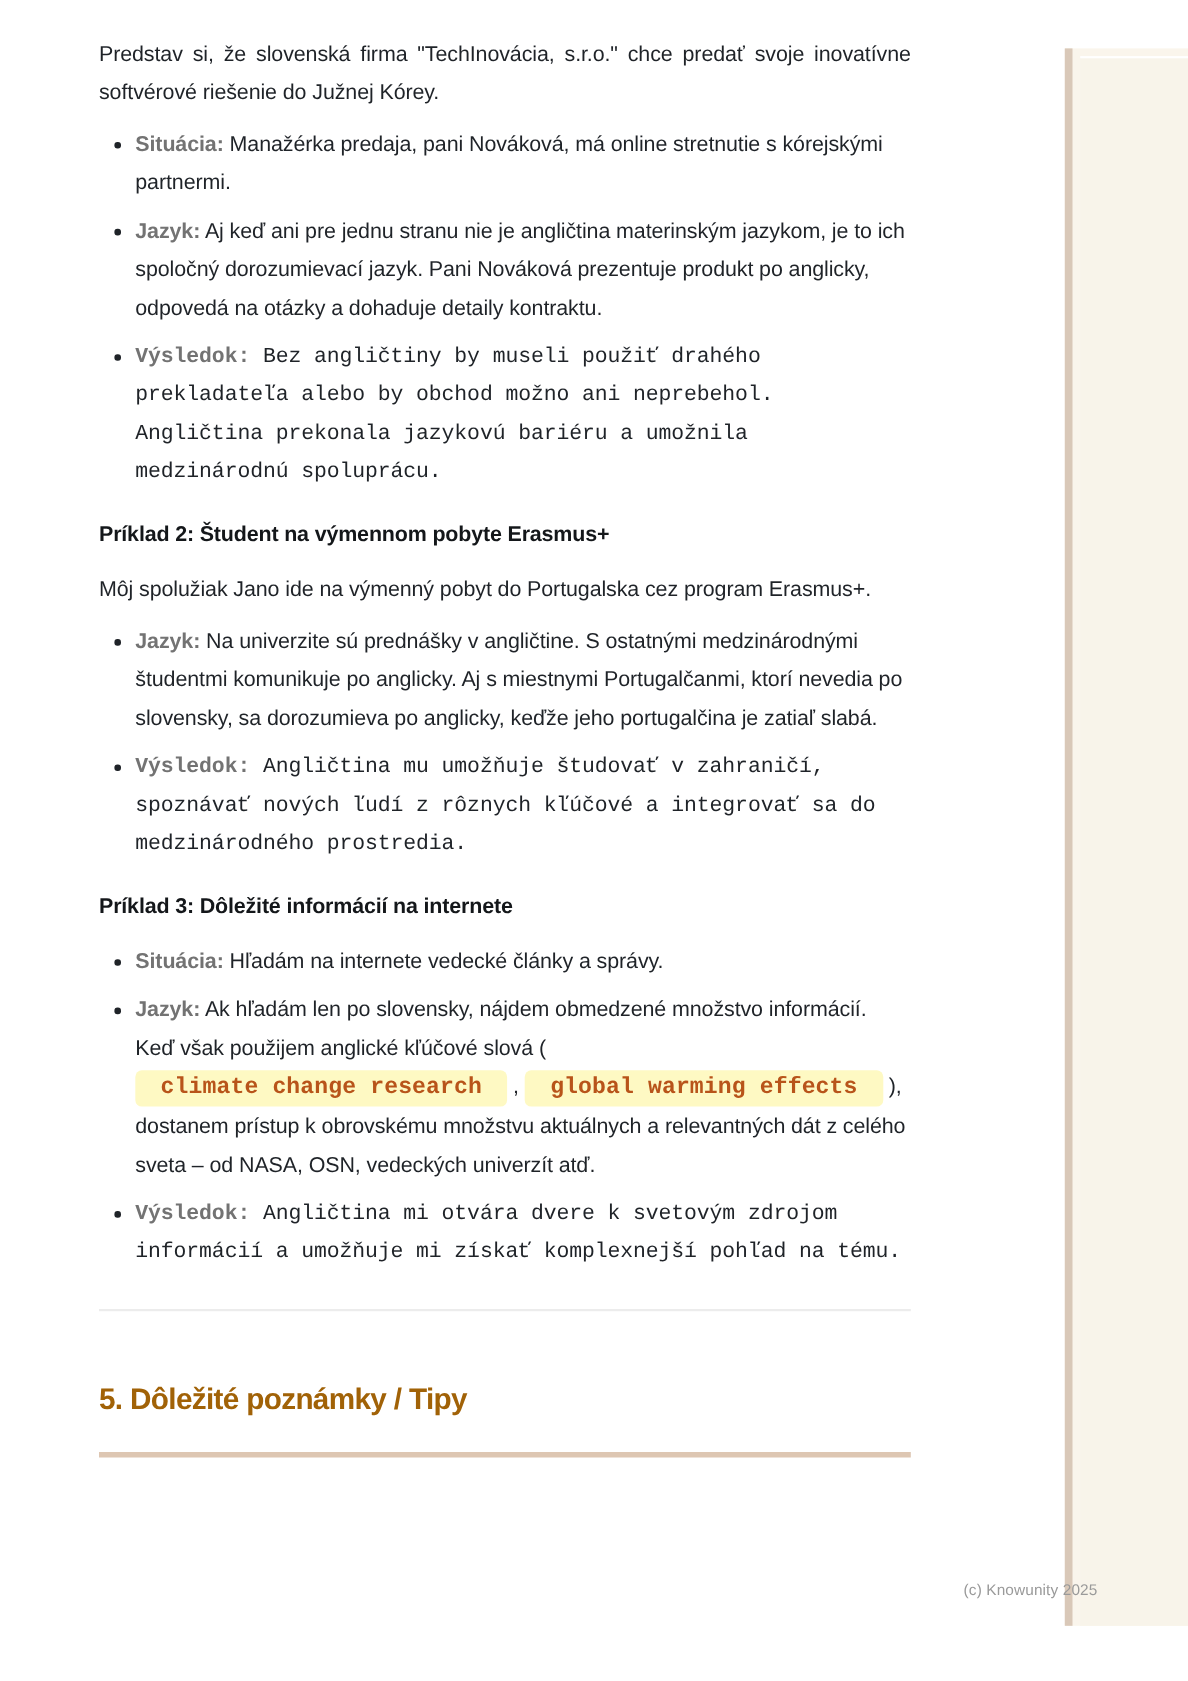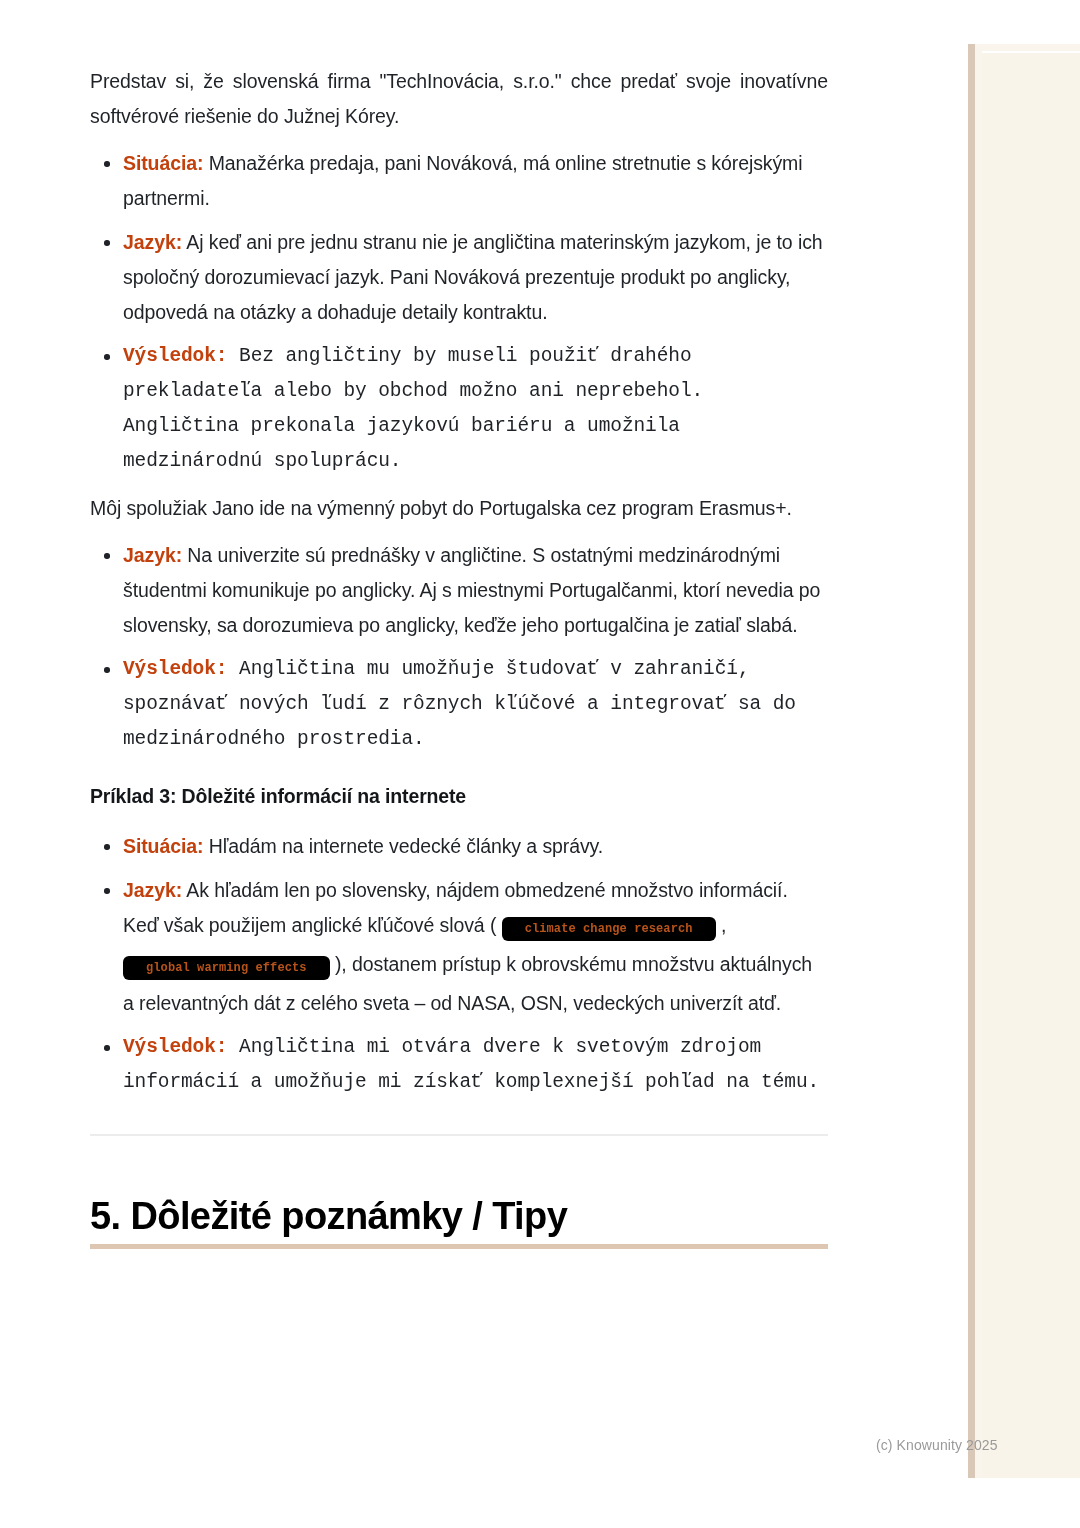--- a/index.html
+++ b/index.html
@@ -43,21 +43,21 @@
     top: 0;
     left: 0;
     width: 968px;
     height: 1528px;
     padding: 0;
     box-sizing: border-box;
   }
   .content {
     position: absolute;
     left: 90px;
-    top: 64px;
+    top: 32px;
     width: 738px;
   }
 
   p.para {
     font-size: 19.5px;
     line-height: 35px;
     margin: 0 0 10px 0;
     text-align: justify;
     color: #1f2328;
     letter-spacing: -0.1px;
@@ -84,61 +84,61 @@
     position: absolute;
     left: 14px;
     top: 15px;
     width: 5.5px;
     height: 5.5px;
     border-radius: 50%;
     background: #1f2328;
   }
   .lbl {
     font-weight: 700;
-    color: #c2410c;
+    color: #737373;
   }
 
   h3.sub {
     font-size: 19.5px;
     font-weight: 700;
     line-height: 30px;
     margin: 24px 0 18px 0;
     color: #14171a;
     letter-spacing: -0.15px;
   }
 
   code.inline {
     font-family: "Liberation Mono", "DejaVu Sans Mono", monospace;
     font-weight: 700;
-    font-size: 12px;
+    font-size: 21px;
     color: #b8541a;
-    background: #000000;
+    background: #fef9c3;
     border-radius: 6px;
     padding: 5px 23px;
     letter-spacing: 0.1px;
     white-space: nowrap;
     box-decoration-break: clone;
     -webkit-box-decoration-break: clone;
   }
 
   hr.rule {
     border: none;
     border-top: 2px solid #ececec;
     margin: 34px 0 0 0;
     width: 738px;
   }
 
   h2.section {
-    font-size: 38px;
+    font-size: 27px;
     font-weight: 700;
-    color: #000000;
+    color: #a16207;
     margin: 56px 0 0 0;
     letter-spacing: -0.6px;
     line-height: 48px;
-    padding-bottom: 4px;
+    padding-bottom: 24px;
     border-bottom: 5px solid #ddc6b2;
     width: 738px;
     box-sizing: border-box;
   }
 
   .watermark {
     position: absolute;
     left: 876px;
     top: 1437px;
     font-size: 14px;
@@ -159,20 +159,21 @@
   <div class="content">
 
     <p class="para">Predstav si, že slovenská firma "TechInovácia, s.r.o." chce predať svoje inovatívne softvérové riešenie do Južnej Kórey.</p>
 
     <ul class="blist">
       <li><span class="lbl">Situácia:</span><span> Manažérka predaja, pani Nováková, má online stretnutie s kórejskými partnermi.</span></li>
       <li><span class="lbl">Jazyk:</span><span> Aj keď ani pre jednu stranu nie je angličtina materinským jazykom, je to ich spoločný dorozumievací jazyk. Pani Nováková prezentuje produkt po anglicky, odpovedá na otázky a dohaduje detaily kontraktu.</span></li>
       <li><span class="lbl">Výsledok:</span><span> Bez angličtiny by museli použiť drahého prekladateľa alebo by obchod možno ani neprebehol. Angličtina prekonala jazykovú bariéru a umožnila medzinárodnú spoluprácu.</span></li>
     </ul>
 
+    <h3 class="sub">Príklad 2: Študent na výmennom pobyte Erasmus+</h3>
 
     <p class="para">Môj spolužiak Jano ide na výmenný pobyt do Portugalska cez program Erasmus+.</p>
 
     <ul class="blist">
       <li><span class="lbl">Jazyk:</span><span> Na univerzite sú prednášky v angličtine. S ostatnými medzinárodnými študentmi komunikuje po anglicky. Aj s miestnymi Portugalčanmi, ktorí nevedia po slovensky, sa dorozumieva po anglicky, keďže jeho portugalčina je zatiaľ slabá.</span></li>
       <li><span class="lbl">Výsledok:</span><span> Angličtina mu umožňuje študovať v zahraničí, spoznávať nových ľudí z rôznych kľúčové a integrovať sa do medzinárodného prostredia.</span></li>
     </ul>
 
     <h3 class="sub">Príklad 3: Dôležité informácií na internete</h3>
 

